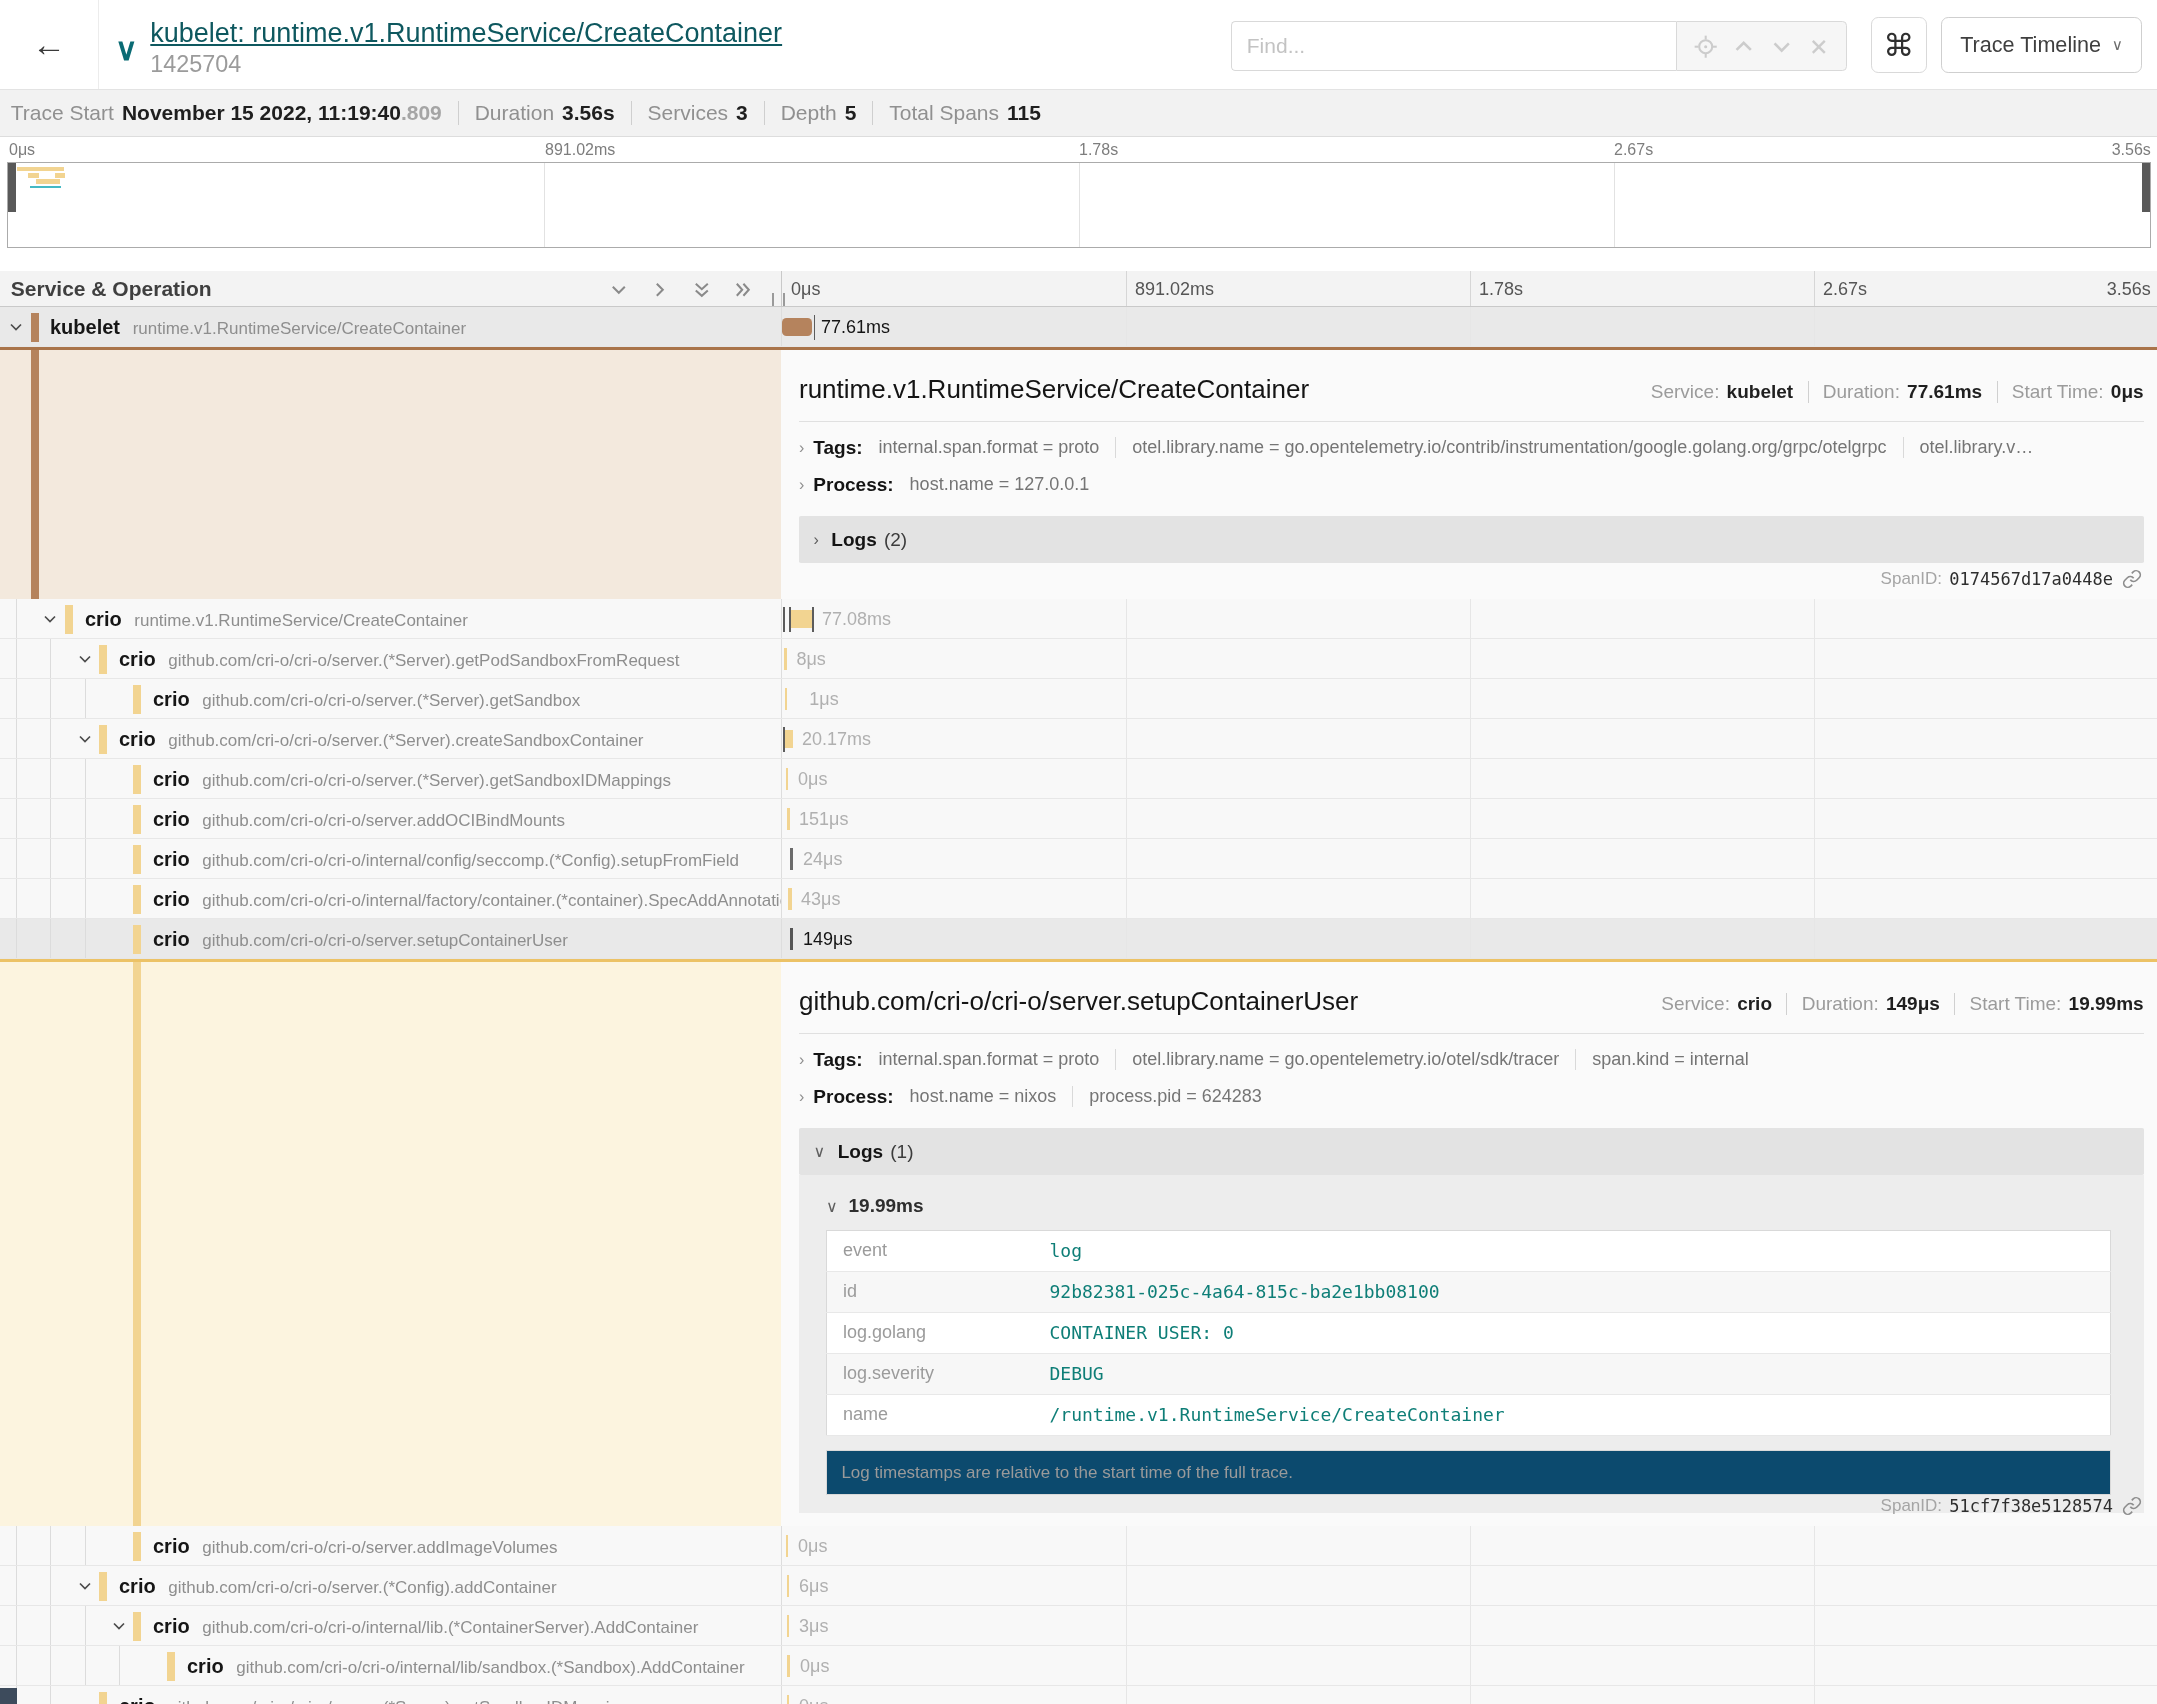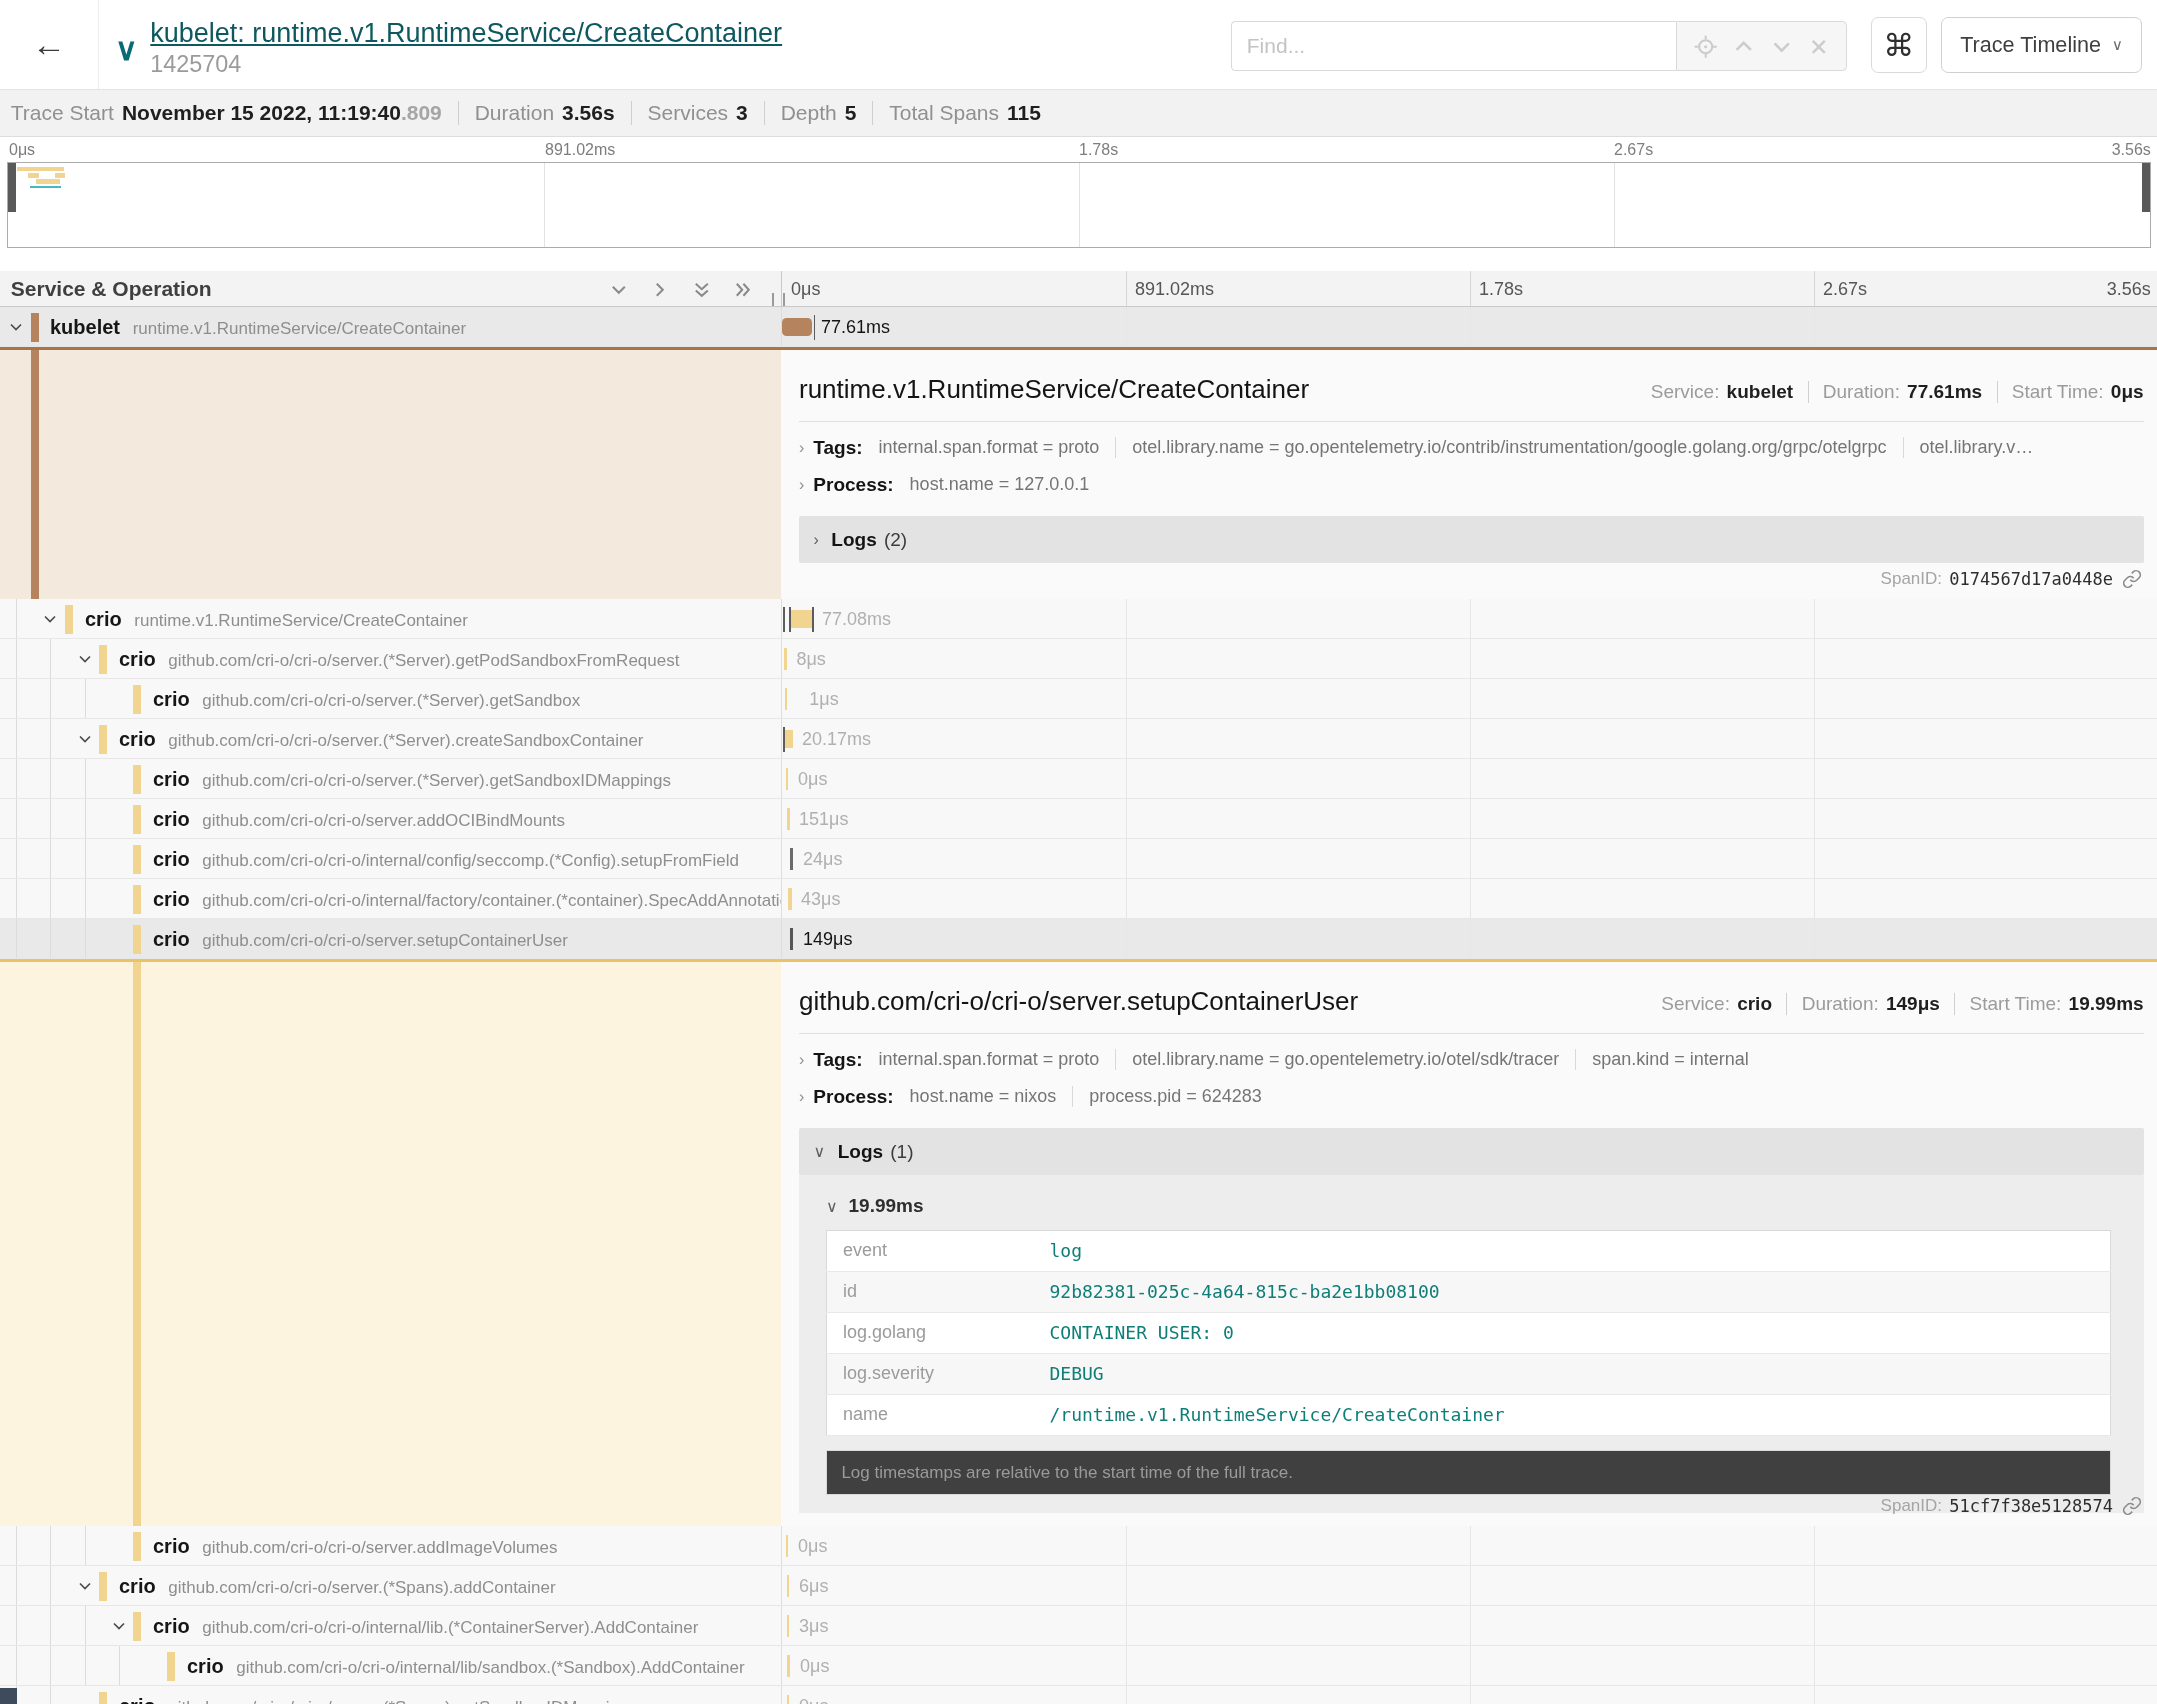--- a/index.html
+++ b/index.html
@@ -102,21 +102,21 @@
   .logs-band .cnt { color:#3c3c3c; }
 
   .logs-content { background:#ededed; padding:14.4px 20px 18px 27px; }
   .log-ts { font-size:19px; font-weight:bold; color:#2e2e2e; margin:5.4px 0 12.6px 0; }
   .log-ts .chev { font-weight:normal; color:#5f5f5f; font-size:16px; margin-right:10.8px; }
   table.logtbl { width:99%; border-collapse:collapse; background:#fff; border:0.9px solid #d9d9d9; }
   table.logtbl td { border-bottom:0.9px solid #e8e8e8; height:41px; font-size:18px; padding-left:16px; }
   table.logtbl tr:nth-child(even) { background:#f7f7f7; }
   table.logtbl td.k { color:#9b9b9b; width:207px; }
   table.logtbl td.v { color:#0e7e77; font-family:"DejaVu Sans Mono",monospace; }
-  .log-note { margin-top:14.4px; border:0.9px solid #d9d9d9; background:#404040; color:#9a9a9a; font-size:17px; padding:11.7px 14.4px; width:99%; }
+  .log-note { margin-top:14.4px; border:0.9px solid #d9d9d9; background:#0c4a6e; color:#9a9a9a; font-size:17px; padding:11.7px 14.4px; width:99%; }
 
   .spanid-row { position:absolute; right:16px; bottom:10.8px; display:flex; align-items:center; font-size:17px; }
   .spanid-row .lab { color:#a5a5a5; margin-right:7.2px; }
   .spanid-row .val { color:#2e2e2e; font-family:"DejaVu Sans Mono",monospace; }
   .spanid-row svg { margin-left:9px; cursor:pointer; }
 
   #bl-artifact { position:absolute; left:0; bottom:0; width:17px; height:16px; background:#3d4b5c; }
 </style>
 </head>
 <body>
@@ -595,21 +595,21 @@
     </div>
   </div>
     <div class="row">
     <div class="cell-left">
       <span><div class="guide" style="left: 16px;"></div><div class="guide" style="left: 50px;"></div></span>
       <span class="row-chev" style="left: 76px;"><svg width="18" height="18" viewBox="0 0 18 18" fill="none" stroke="#4c4c4c" stroke-width="1.7">
             <path d="M4 6.5 L9 11.5 L14 6.5"></path>
           </svg></span>
       <span class="span-bar-color" style="left: 99px; background: rgb(242, 212, 145);"></span>
       <span class="name-wrap" style="left: 119px;">
-        <span class="svc">crio</span><span class="op">github.com/cri-o/cri-o/server.(*Spans).addContainer</span>
+        <span class="svc">crio</span><span class="op">github.com/cri-o/cri-o/server.(*Config).addContainer</span>
       </span>
     </div>
     <div class="tl-cell">
       <div class="grid g1"></div>
       <div class="grid g2"></div>
       <div class="grid g3"></div>
       <div class="dur-bar tick" style="left: 4.5px; width: 2.7px; background: rgb(242, 212, 145);"></div>
       <span class="dur-label" style="left: 17px;">6μs</span>
     </div>
   </div>

